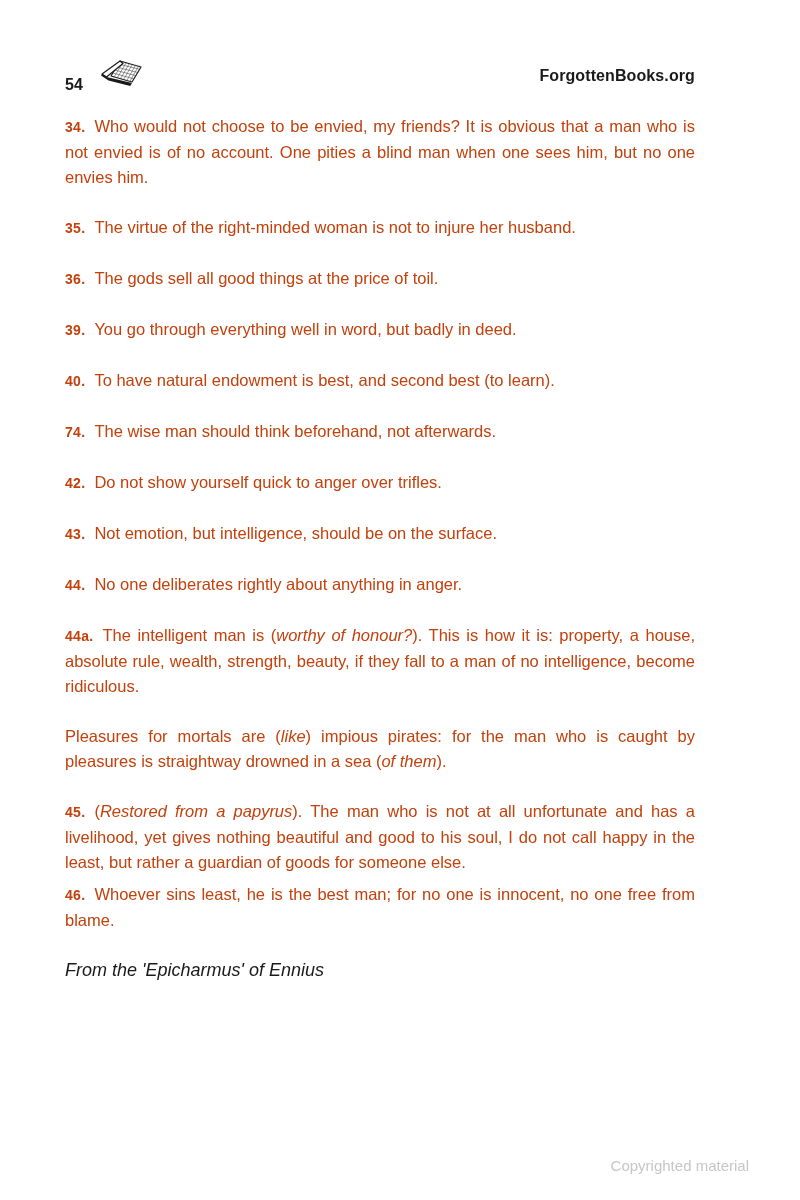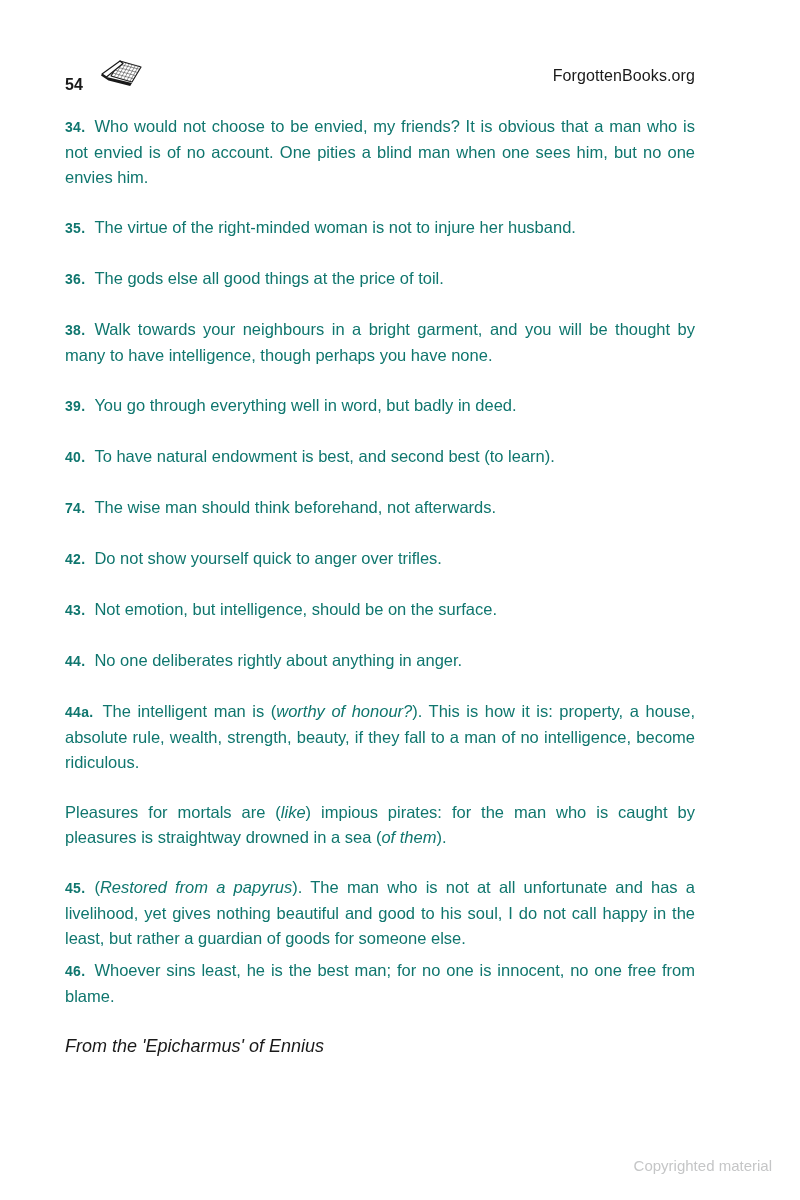--- a/index.html
+++ b/index.html
@@ -31,54 +31,54 @@
   .header-left {
     display: flex;
     align-items: flex-end;
     gap: 16px;
   }
   .page-number {
     font-weight: bold;
     font-size: 16px;
   }
   .site-name {
-    font-weight: normal;
+    font-weight: bold;
     font-size: 16px;
     letter-spacing: 0.1px;
   }
   .book-icon-svg {
     display: block;
   }
   .page-body p {
     margin: 0 0 25px 0;
     font-size: 16.5px;
     line-height: 25px;
     text-align: justify;
-    color: #0f766e;
+    color: #c2410c;
   }
   .page-body p.m0 {
     margin-bottom: 7px;
   }
   .page-body .num {
     font-weight: bold;
     font-size: 14px;
     letter-spacing: 0.3px;
     padding-right: 9px;
   }
   .page-body em {
   }
   .footer-line {
     font-style: italic;
     font-size: 18px;
     line-height: 25px;
     margin: 0;
   }
   .watermark {
     position: absolute;
-    right: 28px;
+    right: 51px;
     bottom: 26px;
     color: #c5c6c7;
     font-size: 15px;
     font-family: "Liberation Sans", sans-serif;
   }
 </style>
 </head>
 <body>
 
 <div class="page">
@@ -108,22 +108,21 @@
           <polygon points="3,16 7.5,19 14,20.6 33,25 31.2,28 9.5,22.6 2,17.6" fill="#1a1a1a"></polygon>
         </svg>
       </span>
     </div>
     <span class="site-name">ForgottenBooks.org</span>
   </div>
 
   <div class="page-body">
       <p><span class="num">34.</span><span>Who would not choose to be envied, my friends? It is obvious that a man who is not envied is of no account. One pities a blind man when one sees him, but no one envies him.</span></p>
       <p><span class="num">35.</span><span>The virtue of the right-minded woman is not to injure her husband.</span></p>
-      <p><span class="num">36.</span><span>The gods else all good things at the price of toil.</span></p>
-      <p><span class="num">38.</span><span>Walk towards your neighbours in a bright garment, and you will be thought by many to have intelligence, though perhaps you have none.</span></p>
+      <p><span class="num">36.</span><span>The gods sell all good things at the price of toil.</span></p>
       <p><span class="num">39.</span><span>You go through everything well in word, but badly in deed.</span></p>
       <p><span class="num">40.</span><span>To have natural endowment is best, and second best (to learn).</span></p>
       <p><span class="num">74.</span><span>The wise man should think beforehand, not afterwards.</span></p>
       <p><span class="num">42.</span><span>Do not show yourself quick to anger over trifles.</span></p>
       <p><span class="num">43.</span><span>Not emotion, but intelligence, should be on the surface.</span></p>
       <p><span class="num">44.</span><span>No one deliberates rightly about anything in anger.</span></p>
       <p><span class="num">44a.</span><span>The intelligent man is (</span><em>worthy of honour?</em><span>). This is how it is: property, a house, absolute rule, wealth, strength, beauty, if they fall to a man of no intelligence, become ridiculous.</span></p>
       <p><span>Pleasures for mortals are (</span><em>like</em><span>) impious pirates: for the man who is caught by pleasures is straightway drowned in a sea (</span><em>of them</em><span>).</span></p>
       <p class="m0"><span class="num">45.</span><span>(</span><em>Restored from a papyrus</em><span>). The man who is not at all unfortunate and has a livelihood, yet gives nothing beautiful and good to his soul, I do not call happy in the least, but rather a guardian of goods for someone else.</span></p>
       <p><span class="num">46.</span><span>Whoever sins least, he is the best man; for no one is innocent, no one free from blame.</span></p>

